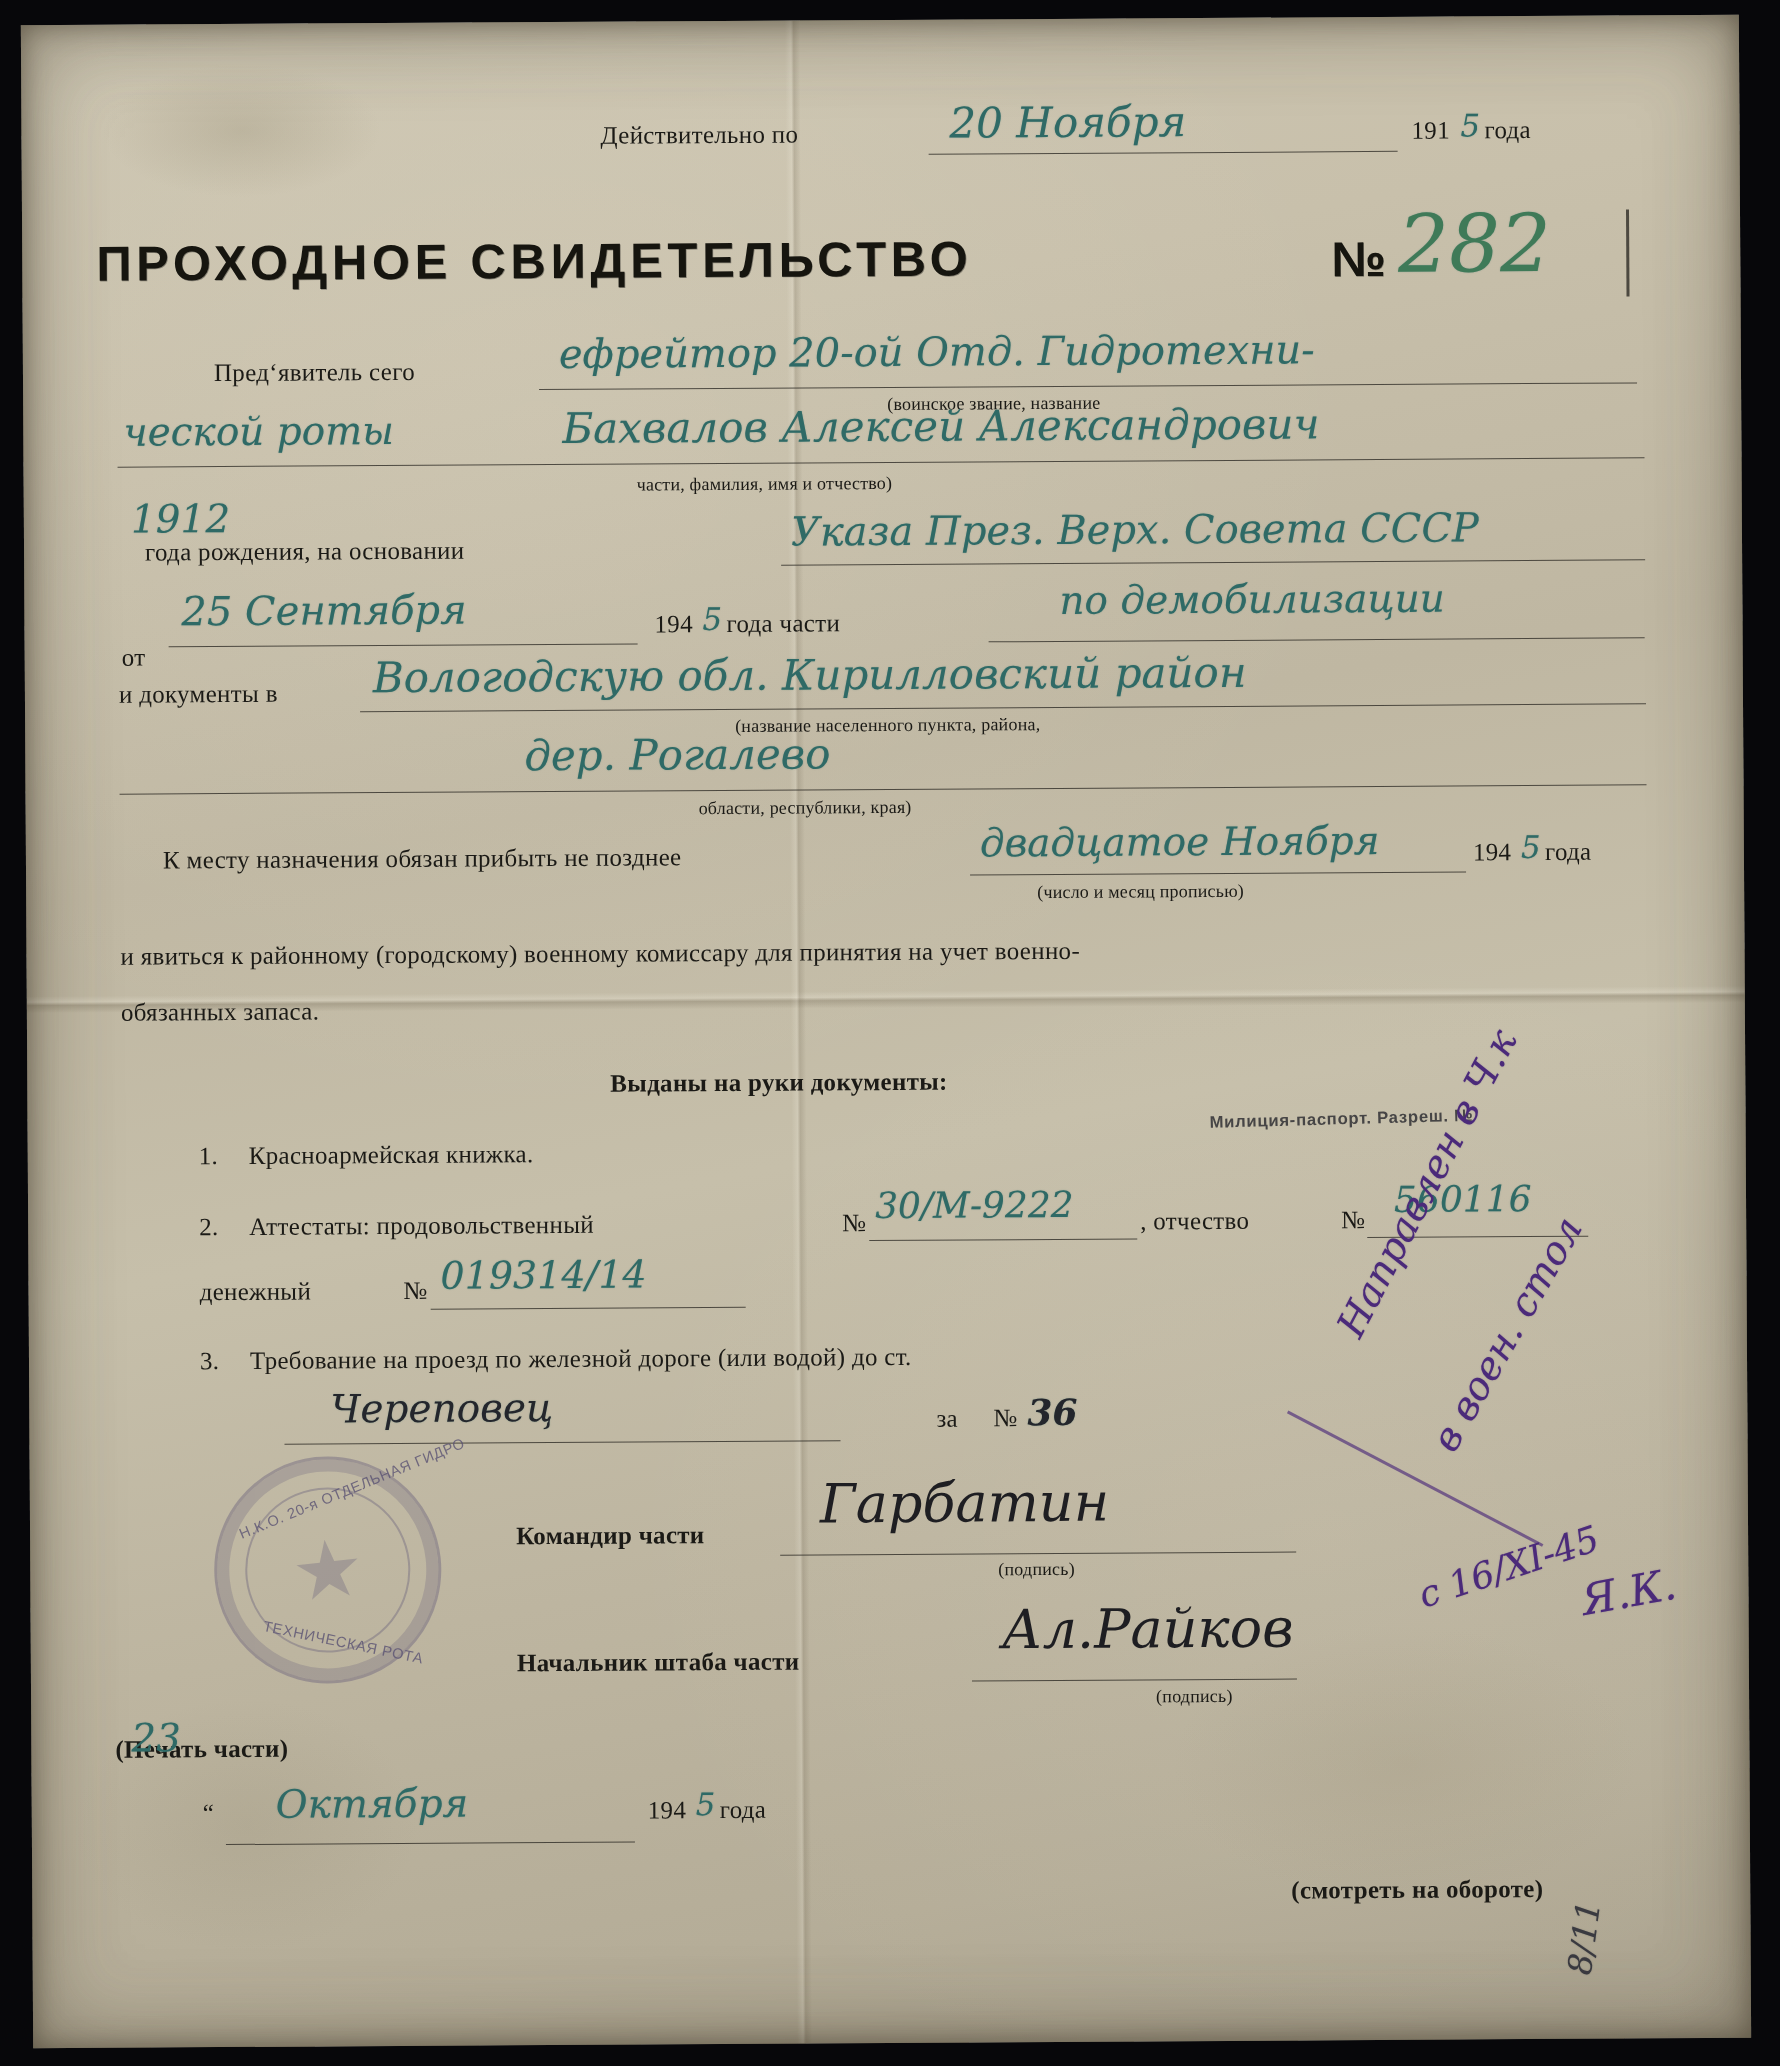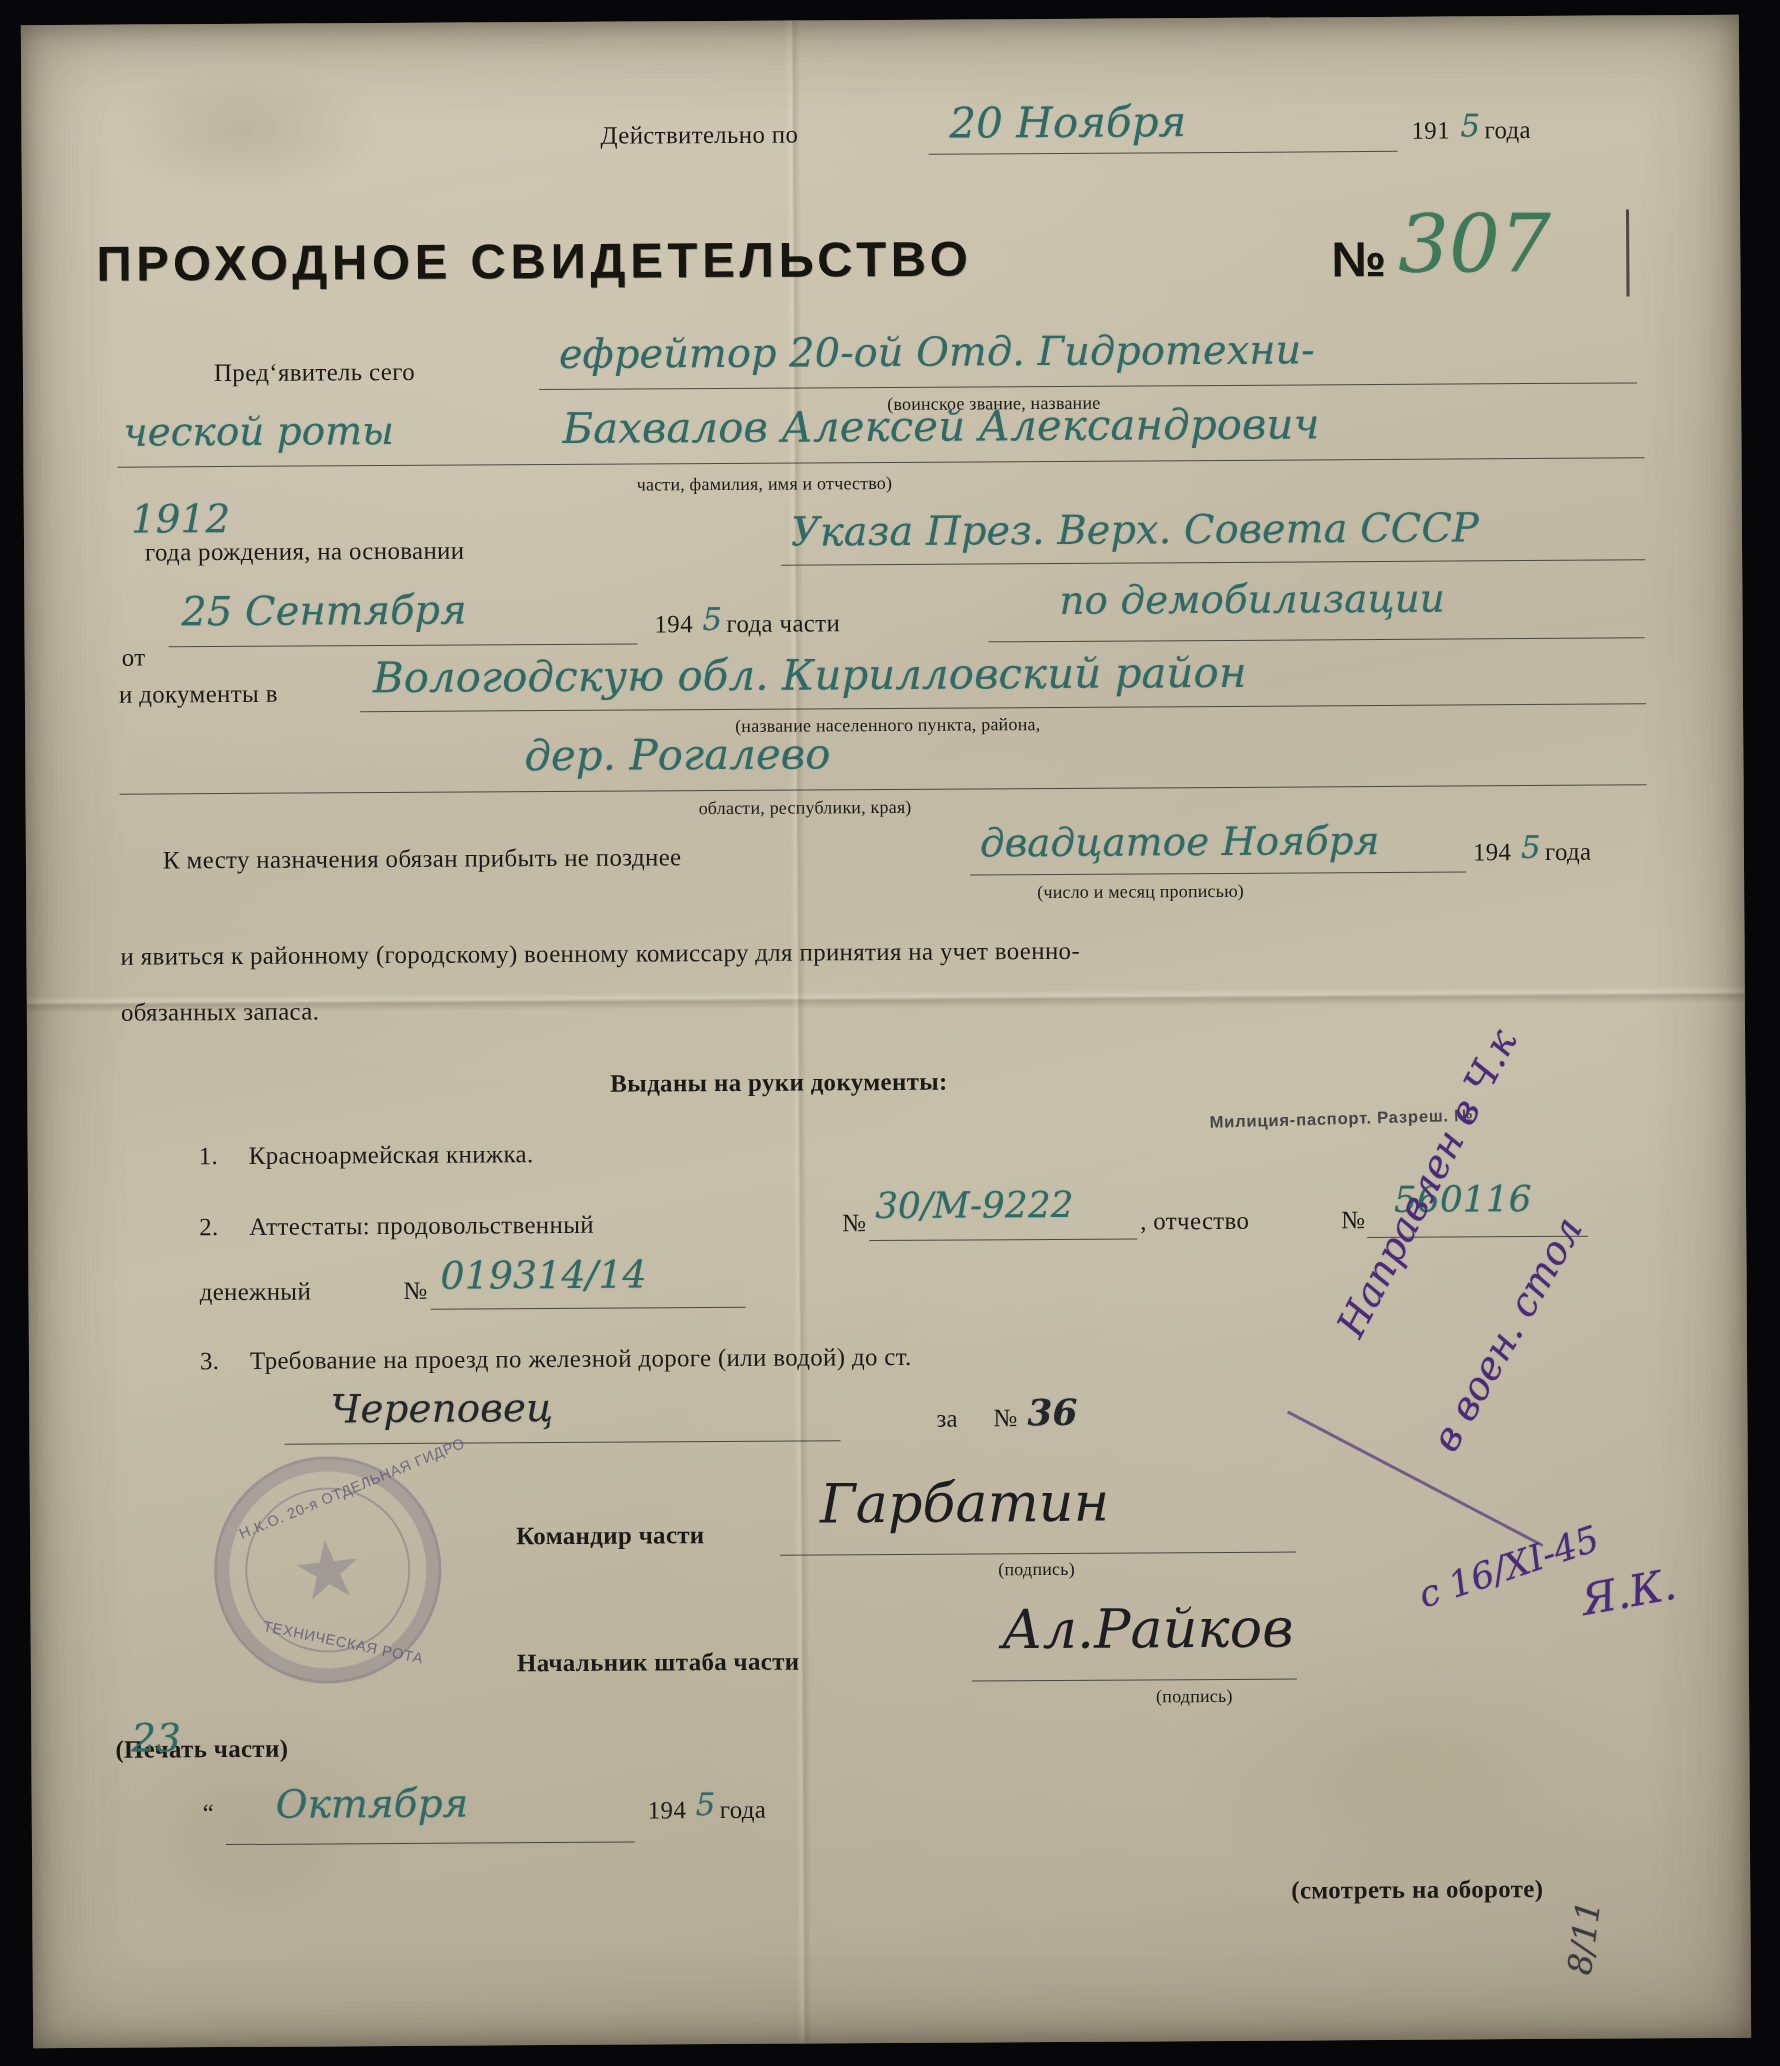--- a/index.html
+++ b/index.html
@@ -191,21 +191,21 @@
 
     <div class="printed body" style="left:579px; top:100px;">Действительно по</div>
     <div class="rule" style="left:907px; top:134px; width:469px;"></div>
     <div class="hand" style="left:928px; top:79px; font-size:42px;">20 Ноября</div>
     <div class="printed body" style="left:1390px; top:100px;">191</div>
     <div class="hand" style="left:1439px; top:91px; font-size:31px;">5</div>
     <div class="printed body" style="left:1463px; top:100px;">года</div>
 
     <div class="title" style="left:74px; top:211px;">ПРОХОДНОЕ СВИДЕТЕЛЬСТВО</div>
     <div class="title" style="left:1309px; top:214px; letter-spacing:1.3px;">№</div>
-    <div class="hand" style="left:1376px; top:181px; font-size:80px; color:#3f7a58;">307</div>
+    <div class="hand" style="left:1376px; top:181px; font-size:80px; color:#3f7a58;">282</div>
     <div class="rule" style="left:1604px; top:194px; width:2.7px; height:87px; background:#2a2822;"></div>
 
     <div class="printed body" style="left:191px; top:335px;">Пред‘явитель сего</div>
     <div class="rule" style="left:516px; top:367px; width:1098px;"></div>
     <div class="hand" style="left:536px; top:309px; font-size:40px;">ефрейтор 20-ой Отд. Гидротехни-</div>
     <div class="printed small" style="left:864px; top:374px;">(воинское звание, название</div>
 
     <div class="rule" style="left:94px; top:442px; width:1527px;"></div>
     <div class="hand" style="left:100px; top:385px; font-size:39px;">ческой роты</div>
     <div class="hand" style="left:539px; top:382px; font-size:42px;">Бахвалов Алексей Александрович</div>

